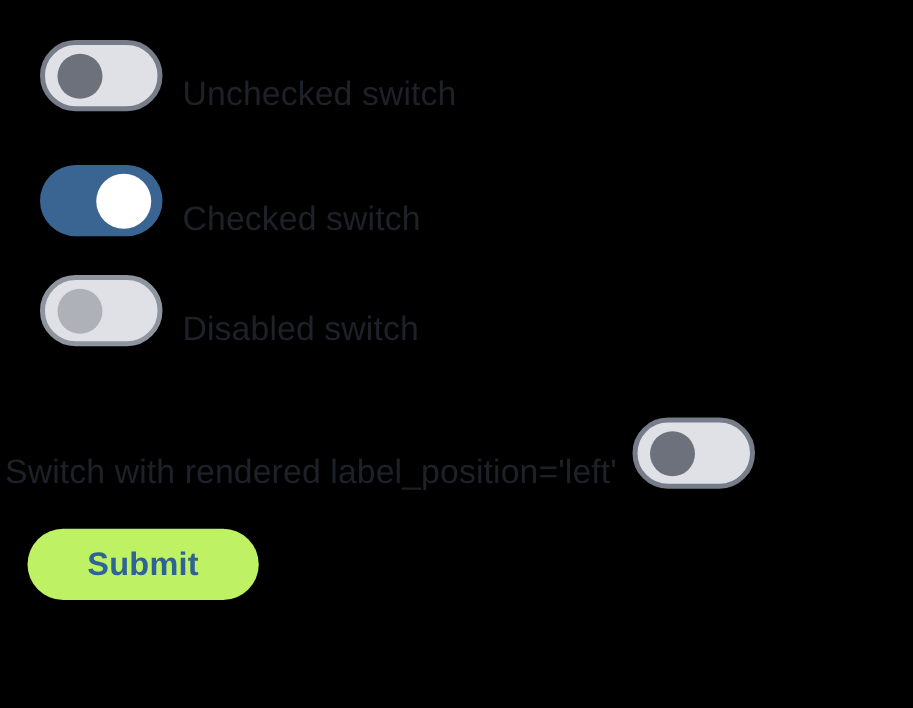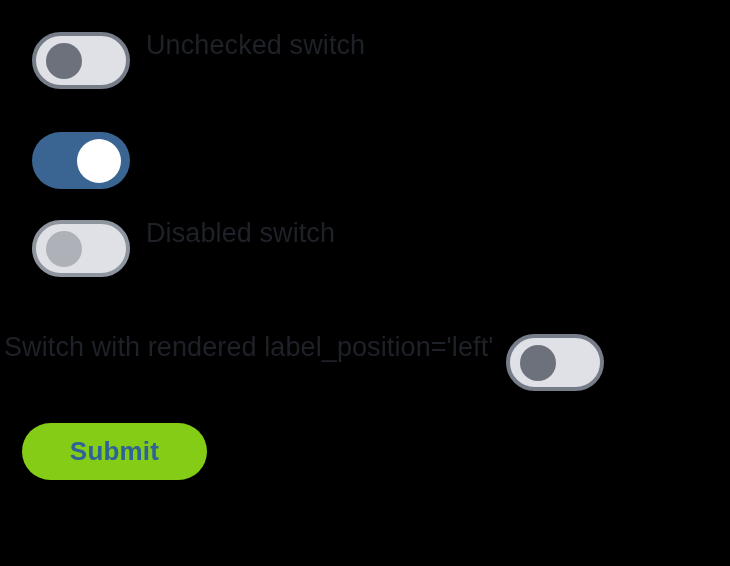--- a/index.html
+++ b/index.html
@@ -17,21 +17,21 @@
   .page {
     position: relative;
     width: 730px;
     height: 566px;
   }
 
   
   .switch-row {
     position: absolute;
     display: flex;
-    align-items: flex-start;
+    align-items: flex-end;
   }
 
   
   .switch {
     position: relative;
     width: 98px;
     height: 57px;
     border-radius: 29px;
     box-sizing: border-box;
     flex: 0 0 auto;
@@ -103,21 +103,21 @@
   }
 
   
   .submit-button {
     position: absolute;
     left: 22px;
     top: 423px;
     width: 185px;
     height: 57px;
     border-radius: 29px;
-    background: #84cc16;
+    background: #bef264;
     border: none;
     color: #2f6398;
     font-family: "Liberation Sans", sans-serif;
     font-size: 26px;
     font-weight: bold;
     letter-spacing: 0.2px;
     cursor: pointer;
     padding: 0;
   }
 </style>
@@ -130,20 +130,21 @@
     <div class="switch off" role="switch" aria-checked="false">
       <span class="thumb"></span>
     </div>
     <span class="switch-label label-after">Unchecked switch</span>
   </div>
 
   <div class="switch-row" style="left:32px; top:132px;">
     <div class="switch on" role="switch" aria-checked="true">
       <span class="thumb"></span>
     </div>
+    <span class="switch-label label-after">Checked switch</span>
   </div>
 
   <div class="switch-row" style="left:32px; top:220px;">
     <div class="switch disabled" role="switch" aria-checked="false" aria-disabled="true">
       <span class="thumb"></span>
     </div>
     <span class="switch-label label-after">Disabled switch</span>
   </div>
 
   <div class="switch-row" style="left:4px; top:334px;">

